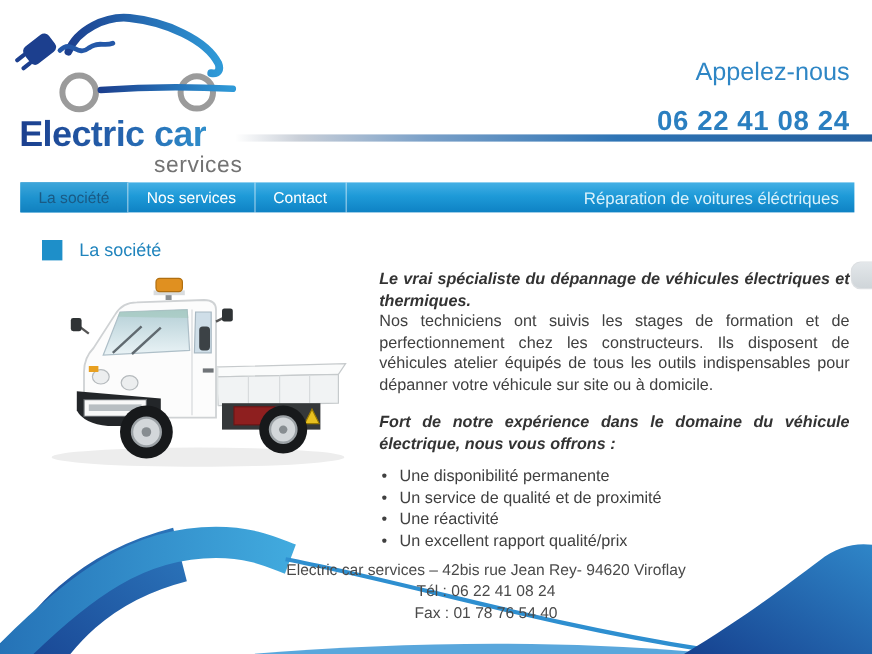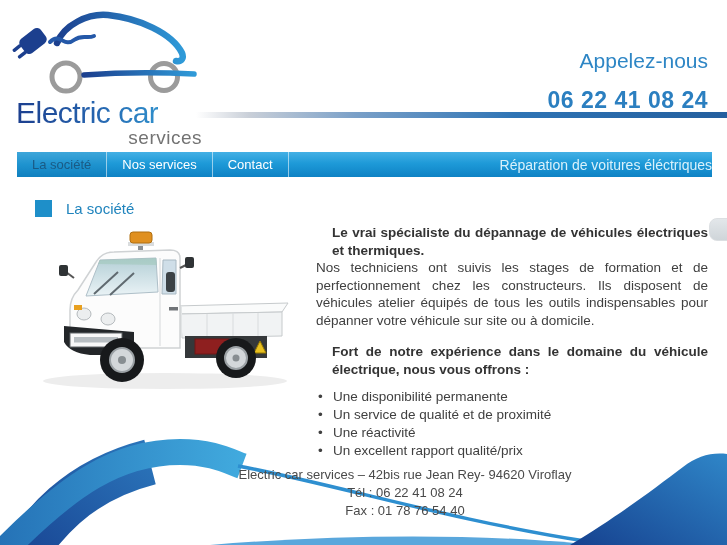--- a/index.html
+++ b/index.html
@@ -3,52 +3,52 @@
 <meta charset="utf-8">
 <style>
   * { margin:0; padding:0; box-sizing:border-box; }
   body { background:#ffffff; font-family:"Liberation Sans", sans-serif; }
   .page { position:relative; width:727px; height:545px; background:#fff; overflow:hidden; }
 
   
   .logo { position:absolute; left:12px; top:8px; width:195px; height:140px; cursor:pointer; }
   .logo-art { position:absolute; left:0; top:0; }
   .logo-title {
-    position:absolute; left:4px; top:88px; font-size:30px; font-weight:normal; letter-spacing:-0.5px;
+    position:absolute; left:4px; top:88px; font-size:30px; font-weight:bold; letter-spacing:-0.5px;
     background:linear-gradient(90deg,#1c3f8e 0%, #2563ae 55%, #2f8ecb 100%);
     -webkit-background-clip:text; background-clip:text; color:transparent;
   }
   .logo-sub { position:absolute; left:70px; top:119px; width:120px; text-align:right;
     font-size:19px; color:#737373; letter-spacing:0.5px; }
   .header-rule { position:absolute; left:196px; right:0; top:112px; height:6px;
     background:linear-gradient(90deg, rgba(220,220,220,0) 0%, #c9cfd8 10%, #7aa0c8 30%, #2e74b5 60%, #245f9e 100%); }
   .call { position:absolute; right:19px; top:49px; text-align:right; }
   .call-label { font-size:21px; color:#2e86c5; }
   .call-phone { font-size:23px; font-weight:bold; color:#2b7fc0; margin-top:14px; letter-spacing:0.5px; }
 
   
   .nav { position:absolute; left:17px; right:15px; top:152px; height:25px;
     background:linear-gradient(180deg,#44b0e5 0%, #1e9ad8 45%, #0e82c4 100%);
     display:flex; align-items:stretch; }
   .nav-item { display:flex; align-items:center; padding:0 15px; font-size:13px; color:#ffffff;
     border-right:1px solid rgba(255,255,255,0.55); cursor:pointer; }
   .nav-item.active { color:#1a5a84; background:linear-gradient(180deg,#3ea6da 0%, #1e93cf 50%, #1080bf 100%); }
-  .nav-tagline { margin-left:auto; display:flex; align-items:center; 
+  .nav-tagline { margin-left:auto; display:flex; align-items:center; padding-right:13px;
     font-size:14px; color:#d9f1fb; }
 
   
   .section-head { position:absolute; left:35px; top:200px; display:flex; align-items:center; }
   .section-square { width:17px; height:17px; background:#1e8fc9; }
   .section-title { margin-left:14px; font-size:15px; color:#2084bd; }
 
   .vehicle { position:absolute; left:30px; top:228px; width:268px; height:168px; }
 
   .content-text { position:absolute; left:316px; top:224px; width:392px;
     font-size:13.5px; line-height:17.5px; color:#404040; text-align:justify; }
-  .bi { font-weight:bold; color:#333;margin-left:16px; }
+  .bi { font-weight:bold; font-style:italic; color:#333; }
   .offer { margin-top:14px; }
   .content-text ul { margin-top:10px; margin-left:2px; padding-left:0; list-style:none; }
   .content-text li { position:relative; padding-left:15px; line-height:18px; text-align:left; }
   .content-text li::before { content:"\2022"; position:absolute; left:0; top:0; color:#404040; }
 
   .edge-blob { position:absolute; right:-6px; top:218px; width:24px; height:23px;
     background:linear-gradient(180deg,#e3e7ea,#cfd5d9); border-radius:8px 0 0 8px; border:1px solid #dcdfe2; }
 
   
   .footer-art { position:absolute; left:0; bottom:0; width:727px; height:110px; }

